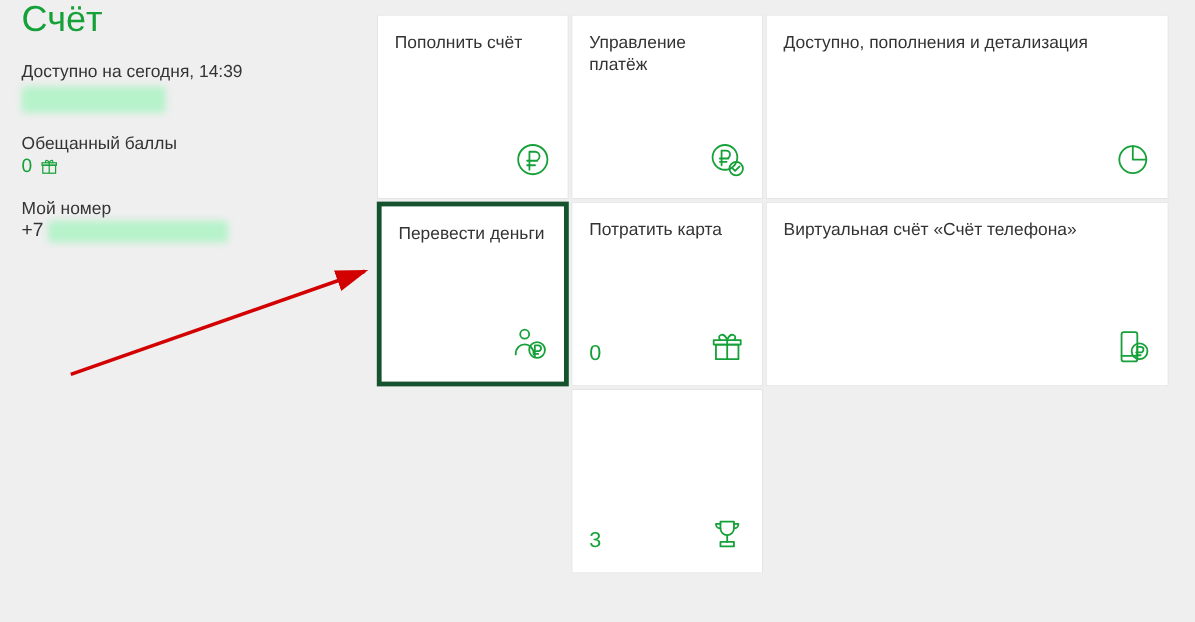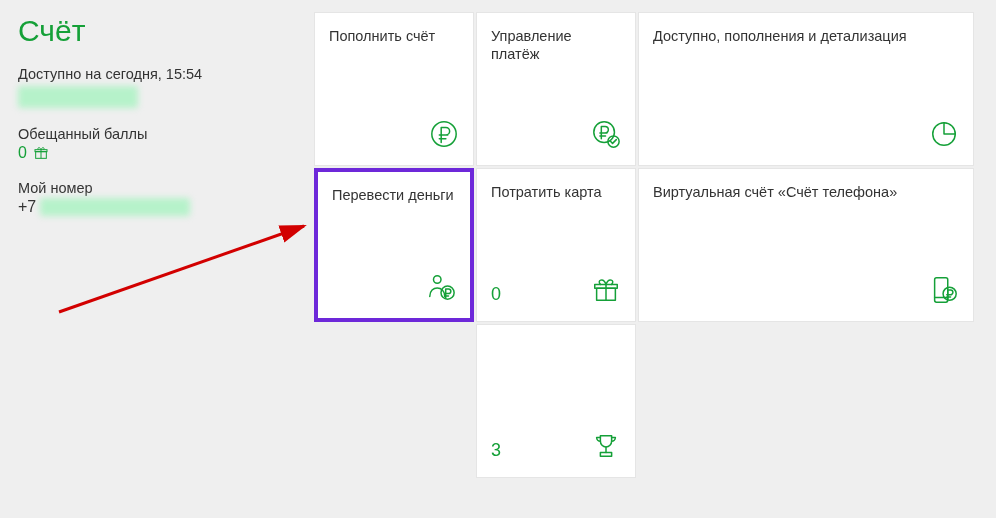--- a/index.html
+++ b/index.html
@@ -1,44 +1,44 @@
 <!DOCTYPE html>
 <html><head>
 <meta charset="utf-8">
 <style>
   html,body{margin:0;padding:0;font-family:Arial,Helvetica,sans-serif;background:#f0f0f0;}
   #page{position:relative;width:996px;height:518px;background:#efefef;overflow:hidden;}
-  .sidebar{position:absolute;left:0;top:0;width:310px;padding:14px 18px;box-sizing:border-box;}
+  .sidebar{position:absolute;left:0;top:0;width:310px;padding:0 18px;box-sizing:border-box;}
   .title{color:#15a038;font-size:30px;font-weight:400;margin:0 0 10px 0;}
   .label{color:#333;font-size:14.5px;margin-top:18px;}
   .blur-green{margin-top:4px;width:120px;height:22px;background:#b6f2ca;filter:blur(3px);border-radius:3px;}
   .bonus-row{display:flex;align-items:center;gap:6px;margin-top:2px;color:#15a038;font-size:16px;}
   .phone-row{margin-top:2px;font-size:16px;color:#333;display:flex;align-items:center;}
   .phone-blur{display:inline-block;margin-left:4px;width:150px;height:18px;background:#b6f2ca;filter:blur(3px);border-radius:3px;}
   .gift-s{width:16px;height:16px;stroke:#15a038;fill:none;stroke-width:1.5;}
 
   .grid{position:absolute;left:314px;top:12px;display:grid;
         grid-template-columns:160px 160px 336px;grid-auto-rows:154px;gap:2px;}
   .card{background:#fff;position:relative;border:1px solid #e5e5e5;box-sizing:border-box;cursor:pointer;}
-  .card.hi{border:4px solid #6d28d9;}
+  .card.hi{border:4px solid #14532d;}
   .card-label{position:absolute;top:14px;left:14px;right:14px;font-size:14.5px;color:#333;line-height:1.25;}
   .card-icon{position:absolute;right:14px;bottom:12px;}
   .card-value{position:absolute;left:14px;bottom:16px;color:#15a038;font-size:18px;}
   .ic{width:30px;height:30px;stroke:#15a038;fill:none;stroke-width:1.6;stroke-linecap:round;stroke-linejoin:round;}
 
   .arrow{position:absolute;left:54px;top:212px;width:260px;height:120px;pointer-events:none;}
 </style>
 </head>
 <body>
 
 <div id="page">
 
   <div class="sidebar">
     <h1 class="title">Счёт</h1>
-    <div class="label">Доступно на сегодня, 15:54</div>
+    <div class="label">Доступно на сегодня, 14:39</div>
     <div class="blur-green"></div>
     <div class="label">Обещанный баллы</div>
     <div class="bonus-row">
       <span>0</span>
       <svg class="gift-s" viewBox="0 0 24 24">
         <rect x="4" y="10" width="16" height="10"></rect>
           <rect x="3" y="7" width="18" height="3"></rect>
         <line x1="12" y1="7" x2="12" y2="20"></line>
           <path d="M12 7c-2-5-6-3-4 0M12 7c2-5 6-3 4 0"></path>
       </svg>

